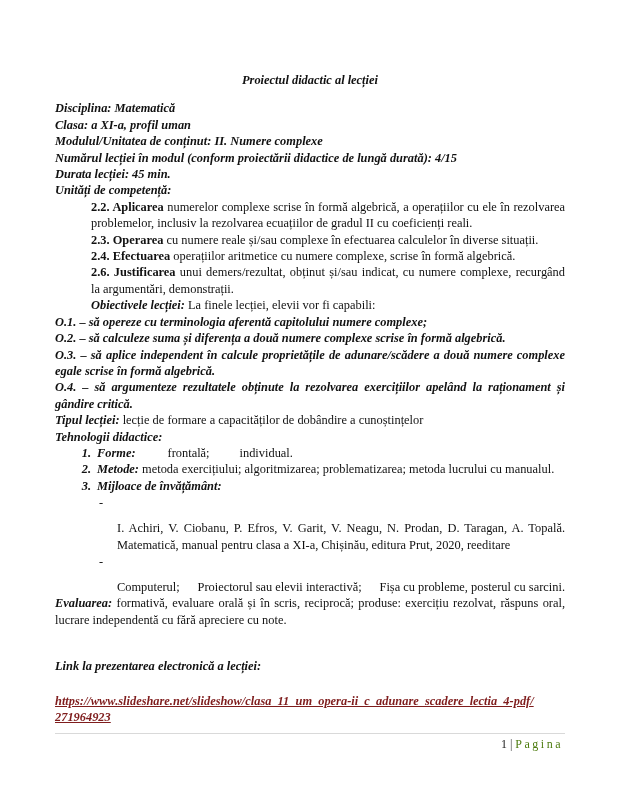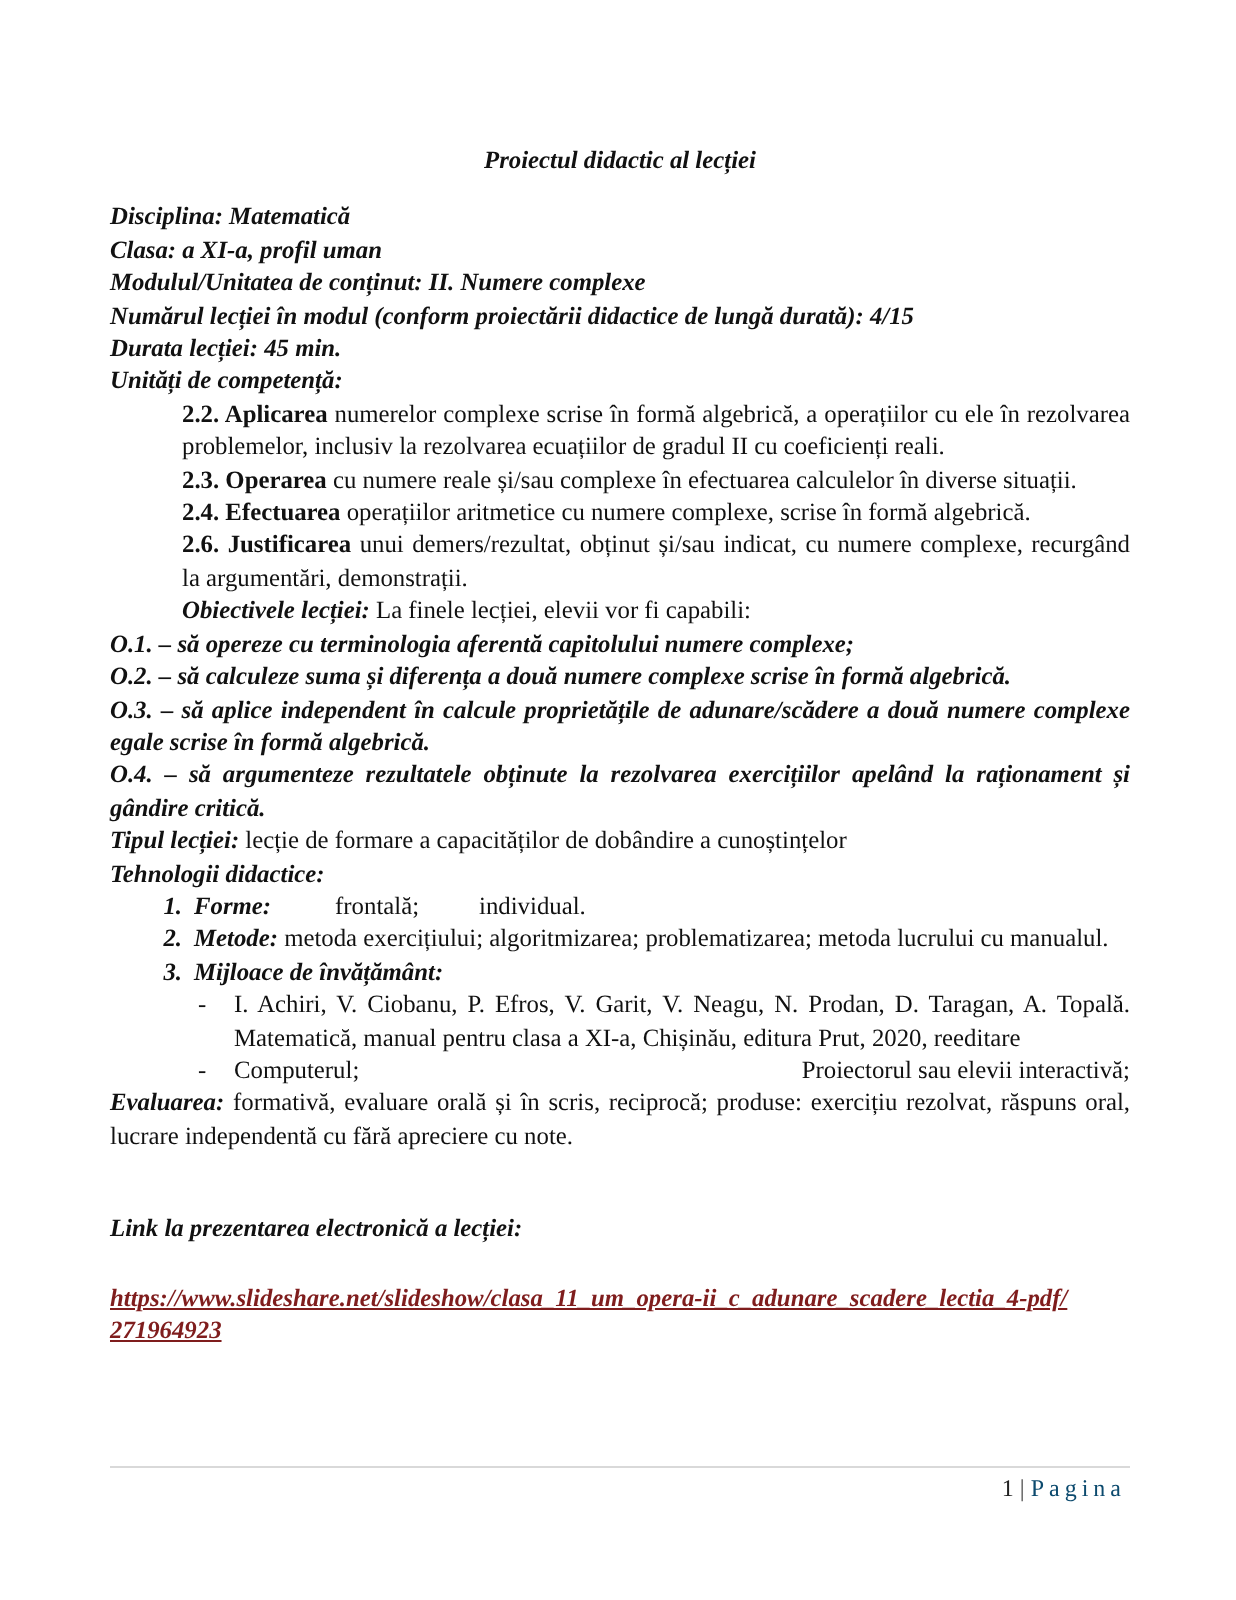--- a/index.html
+++ b/index.html
@@ -15,29 +15,29 @@
     .indent { padding-left: 36px; text-align: justify; }
     .olist { padding-left: 18px; }
     .olist .item { display: flex; }
     .olist .num { width: 18px; font-weight: bold; font-style: italic; text-align: right; padding-right: 6px; }
     .olist .body { flex: 1; }
     .forme-gap1 { display: inline-block; width: 32px; }
     .forme-gap2 { display: inline-block; width: 30px; }
     .dashlist { padding-left: 44px; }
     .dashlist .ditem { display: flex; text-align: justify; }
     .dashlist .dash { width: 18px; }
-    .dashlist .dbody { flex: 1; text-align: justify; }
+    .dashlist .dbody { flex: 1; text-align: justify; margin-top: 26px; }
     .tabs-row { display: flex; justify-content: space-between; }
     .spacer-big { height: 30px; }
     .spacer-mid { height: 18px; }
     a.link { color: #7f1d1d; text-decoration: underline; font-weight: bold; font-style: italic; word-break: break-all; }
     .footer-rule { position: absolute; left: 55px; top: 733px; width: 510px; height: 1px; background: #d9d9d9; }
     .footer { position: absolute; right: 55px; top: 737px; font-size: 12px; color: #444; font-family: "Liberation Serif", serif; }
     .footer .pg { color: #222; }
-    .footer .word { color: #0c4a6e; letter-spacing: 2.5px; margin-top: 16px; }
+    .footer .word { color: #4d7c0f; letter-spacing: 2.5px; margin-top: 16px; }
   </style>
 </head>
 <body>
 
 <div class="page">
   <div class="title">Proiectul didactic al lecției</div>
 
   <span class="line bi">Disciplina: Matematică</span>
   <span class="line bi">Clasa: a XI-a, profil uman</span>
   <span class="line bi">Modulul/Unitatea de conținut: II. Numere complexe</span>
@@ -101,20 +101,21 @@
   <div class="dashlist">
     <div class="ditem">
       <span class="dash">-</span>
       <span class="dbody">I. Achiri, V. Ciobanu, P. Efros, V. Garit, V. Neagu, N. Prodan, D. Taragan, A. Topală. Matematică, manual pentru clasa a XI-a, Chișinău, editura Prut, 2020, reeditare</span>
     </div>
     <div class="ditem">
       <span class="dash">-</span>
       <span class="dbody tabs-row">
         <span>Computerul;</span>
         <span>Proiectorul sau elevii interactivă;</span>
+        <span>Fișa cu probleme, posterul cu sarcini.</span>
       </span>
     </div>
   </div>
 
   <div class="justify">
     <span class="bi">Evaluarea:</span><span> formativă, evaluare orală și în scris, reciprocă;   produse: exercițiu rezolvat, răspuns oral, lucrare independentă cu fără apreciere cu note.</span>
   </div>
 
   <div class="spacer-big"></div>
 

